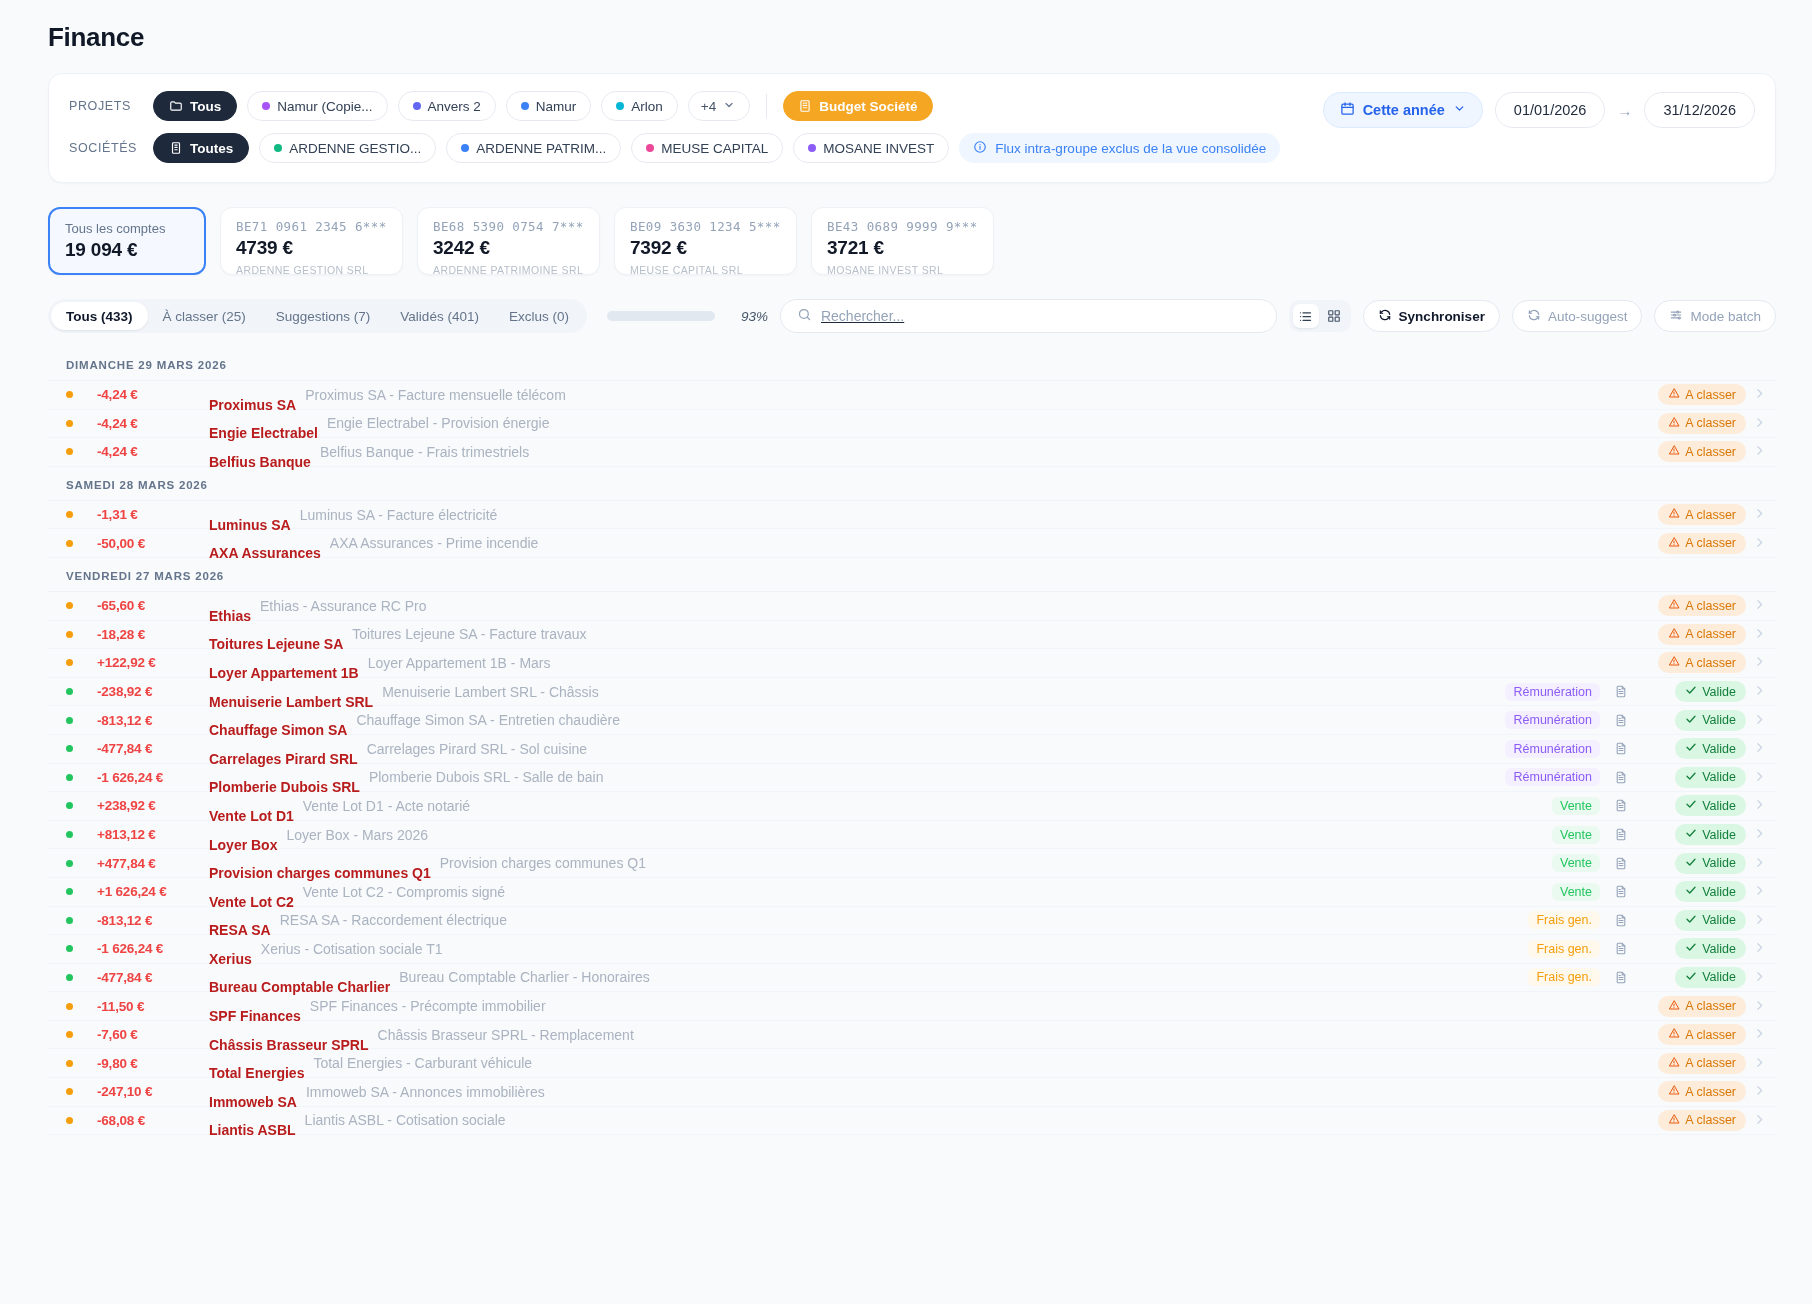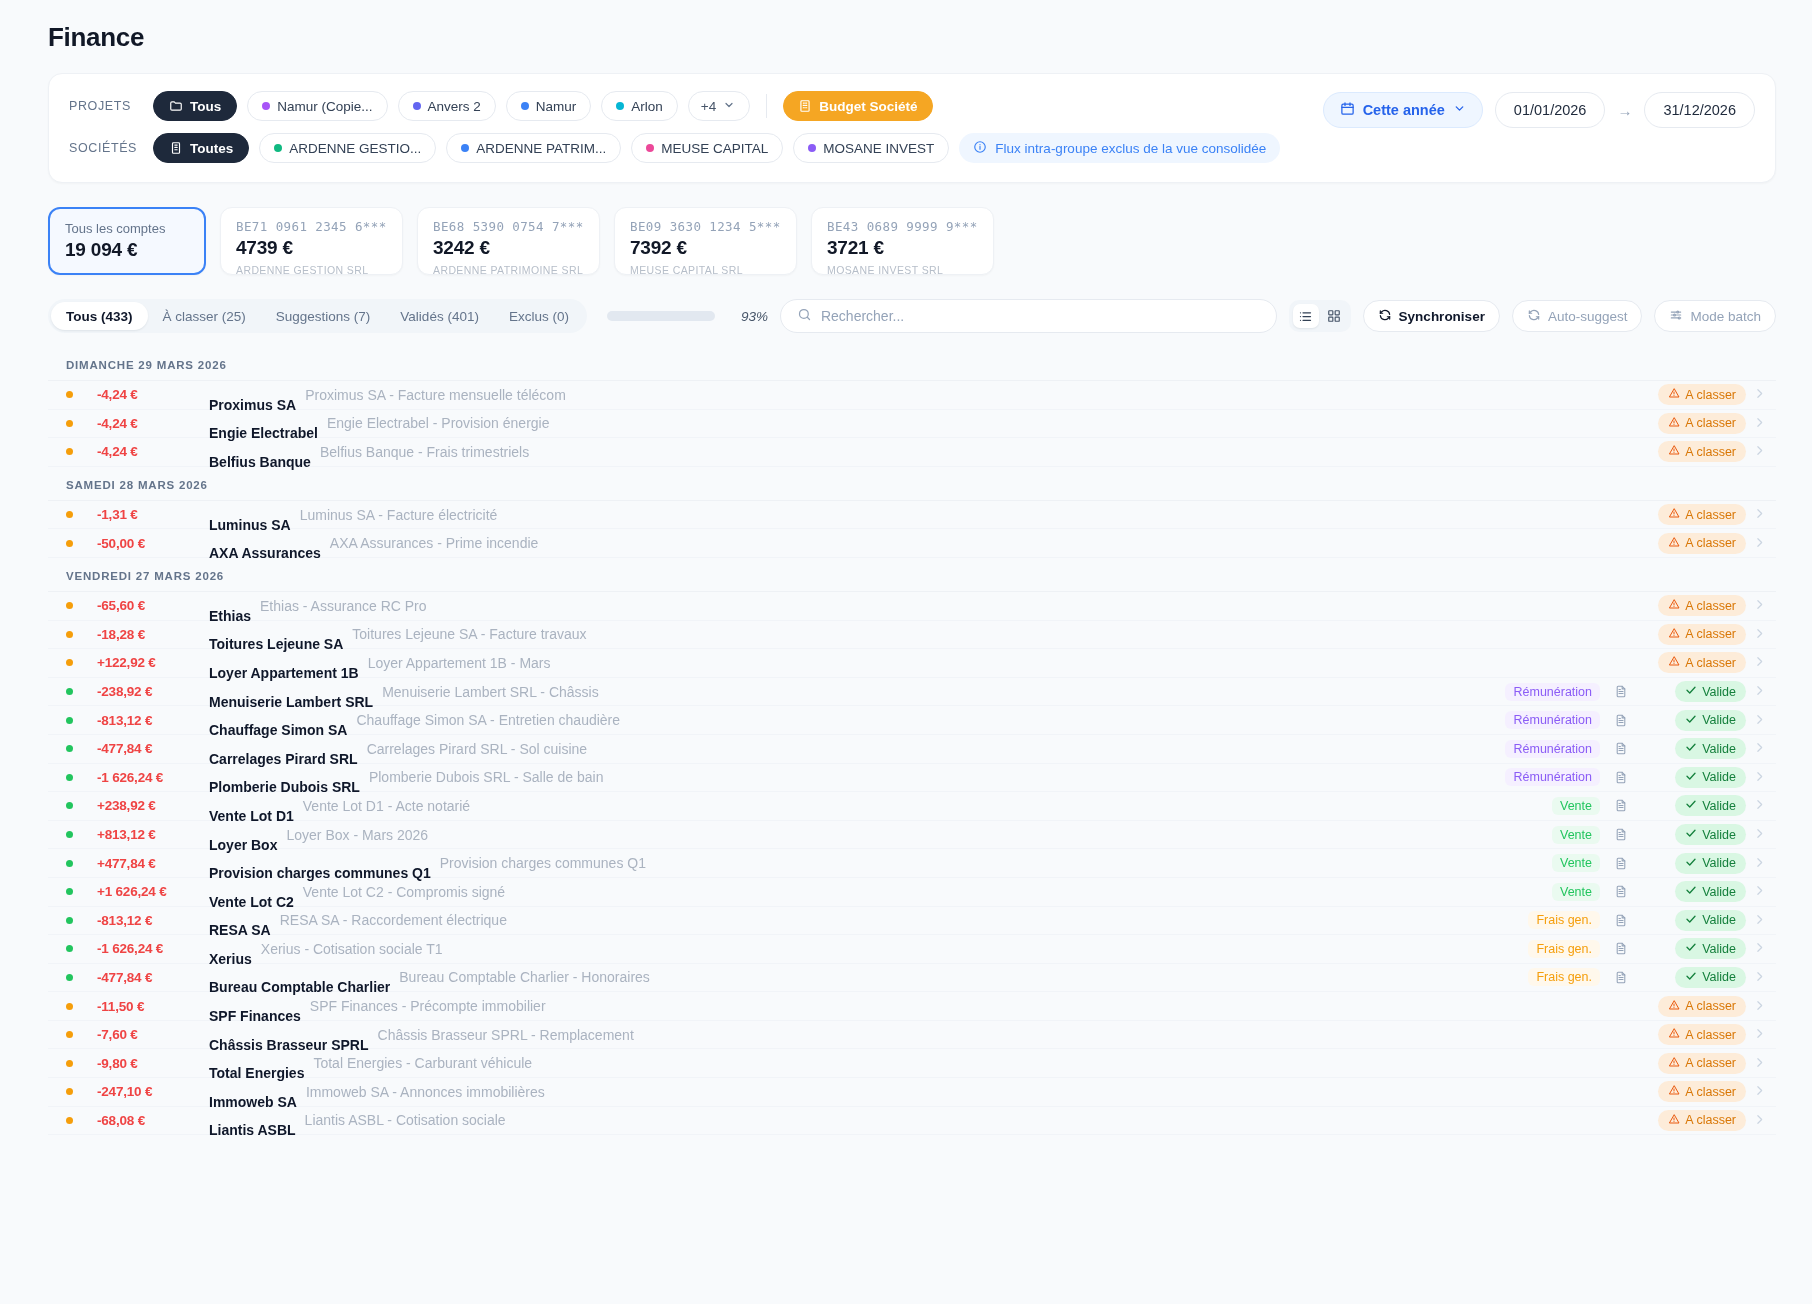--- a/index.html
+++ b/index.html
@@ -212,20 +212,21 @@
     flex: 1;
     height: 34px;
     border: 1px solid #e6eaf0;
     border-radius: 18px;
     background: #fff;
     display: flex;
     align-items: center;
     gap: 9px;
     padding: 0 16px;
     max-width: 960px;
+    text-decoration: underline;
   }
   .search-box input {
     border: none; outline: none; flex: 1;
     font-family: "Liberation Sans", sans-serif;
     font-size: 14px; color: #1e293b; background: transparent;
   }
   .search-box input::placeholder { color: #94a3b8; }
   .viewtoggle {
     display: inline-flex; align-items: center; gap: 2px;
     background: #f1f5f9; border-radius: 10px; padding: 4px; height: 32px;
@@ -268,21 +269,21 @@
     width: 104px;
     flex: 0 0 104px;
     text-align: left;
     font-weight: bold;
     font-size: 13.5px;
     margin-right: 8px;
     letter-spacing: -0.2px;
   }
   .neg { color: #ef4444; }
   .pos { color: #ef4444; }
-  .tx-name { font-weight: 600; color: #0f172a; margin-right: 9px; white-space: nowrap; margin-top: 20px; }
+  .tx-name { font-weight: 600; color: #b91c1c; margin-right: 9px; white-space: nowrap; margin-top: 20px; }
   .tx-desc { color: #aab3c0; white-space: nowrap; }
   .tx-spacer { flex: 1; }
   .tx-cat { font-size: 12.5px; padding: 2px 8px; border-radius: 6px; white-space: nowrap; margin-right: 10px; }
   .cat-remuneration { color: #8b5cf6; background: #f5f0ff; }
   .cat-vente { color: #22c55e; background: #eafaf0; }
   .cat-frais { color: #f59e0b; background: #fff8ec; }
   .doc-icon { width: 22px; flex: 0 0 22px; display: inline-flex; align-items: center; justify-content: center; color: #94a3b8; margin-right: 8px; }
   .status {
     display: inline-flex; align-items: center; gap: 5px;
     height: 21px; padding: 0 10px; border-radius: 11px;

